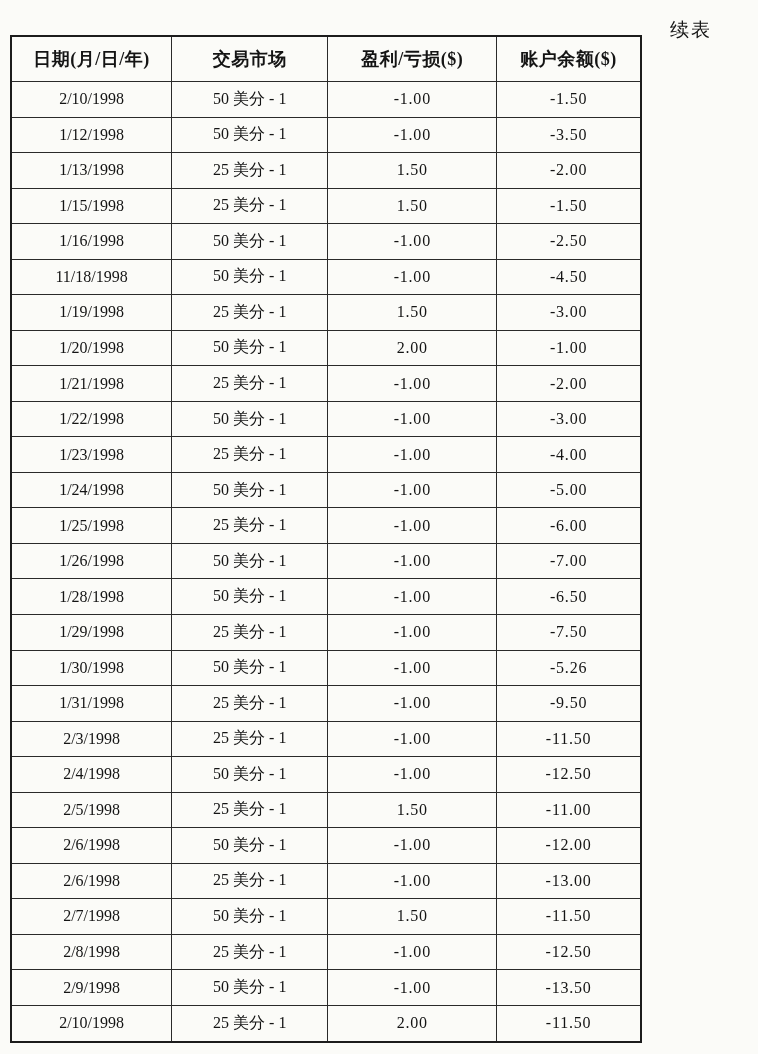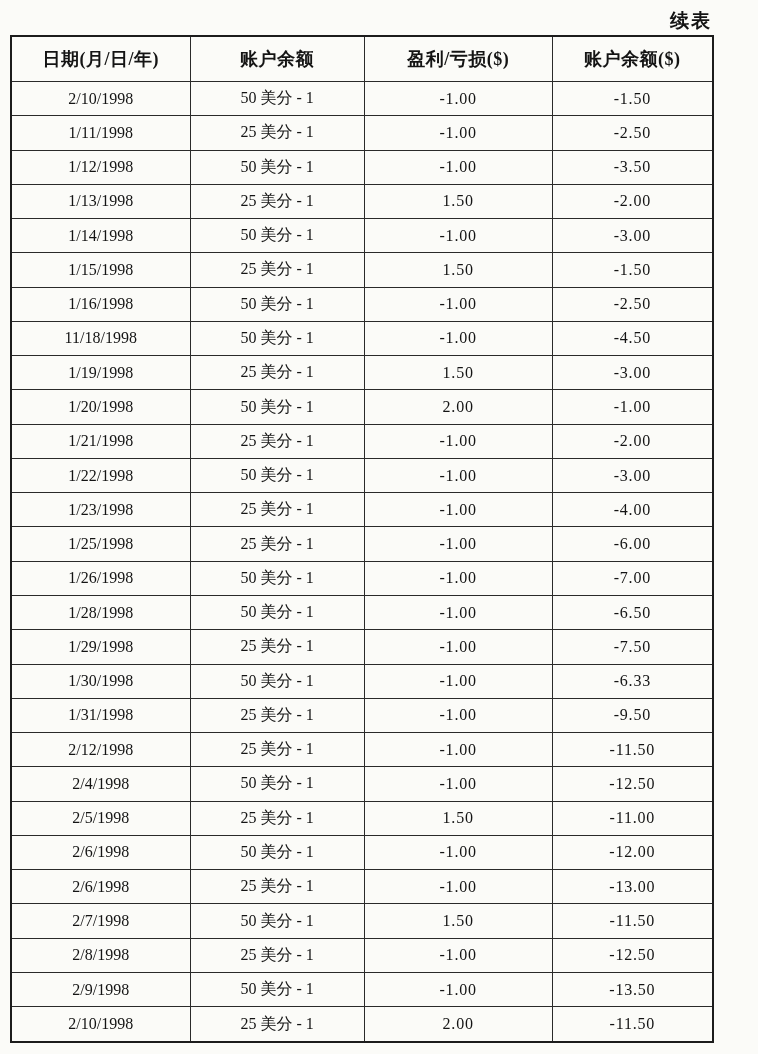--- a/index.html
+++ b/index.html
@@ -10,31 +10,31 @@
     position: relative;
     width: 758px;
     height: 1054px;
     background: #fbfbf8;
     font-family: "Liberation Serif", "DejaVu Serif", serif;
     color: #141414;
     overflow: hidden;
   }
   .continued-label {
     position: absolute;
-    top: 8px;
+    top: 17px;
     right: 46px;
     font-size: 19px;
-    font-weight: 700;
+    font-weight: 400;
     letter-spacing: 2px;
   }
   table.data-table {
     position: absolute;
     top: 35px;
     left: 10px;
-    width: 704px;
+    width: 632px;
     height: 1008px;
     border-collapse: collapse;
     table-layout: fixed;
     border: 2px solid #1c1c1c;
     background: transparent;
   }
   table.data-table th,
   table.data-table td {
     border: 1px solid #2a2a2a;
     padding: 0;
@@ -67,105 +67,99 @@
 <table class="data-table">
   <colgroup>
     <col style="width:25.5%">
     <col style="width:24.8%">
     <col style="width:26.8%">
     <col style="width:22.9%">
   </colgroup>
   <thead>
     <tr>
         <th>日期(月/日/年)</th>
-        <th>账户余额</th>
+        <th>交易市场</th>
         <th>盈利/亏损($)</th>
         <th>账户余额($)</th>
       </tr>
   </thead>
   <tbody>
       <tr>
         <td>2/10/1998</td>
         <td>50 美分 - 1</td>
         <td>-1.00</td>
         <td>-1.50</td>
       </tr>
       <tr>
-        <td>1/11/1998</td>
-        <td>25 美分 - 1</td>
+        <td>1/12/1998</td>
+        <td>50 美分 - 1</td>
+        <td>-1.00</td>
+        <td>-3.50</td>
+      </tr>
+      <tr>
+        <td>1/13/1998</td>
+        <td>25 美分 - 1</td>
+        <td>1.50</td>
+        <td>-2.00</td>
+      </tr>
+      <tr>
+        <td>1/15/1998</td>
+        <td>25 美分 - 1</td>
+        <td>1.50</td>
+        <td>-1.50</td>
+      </tr>
+      <tr>
+        <td>1/16/1998</td>
+        <td>50 美分 - 1</td>
         <td>-1.00</td>
         <td>-2.50</td>
       </tr>
       <tr>
-        <td>1/12/1998</td>
-        <td>50 美分 - 1</td>
-        <td>-1.00</td>
-        <td>-3.50</td>
-      </tr>
-      <tr>
-        <td>1/13/1998</td>
-        <td>25 美分 - 1</td>
-        <td>1.50</td>
+        <td>11/18/1998</td>
+        <td>50 美分 - 1</td>
+        <td>-1.00</td>
+        <td>-4.50</td>
+      </tr>
+      <tr>
+        <td>1/19/1998</td>
+        <td>25 美分 - 1</td>
+        <td>1.50</td>
+        <td>-3.00</td>
+      </tr>
+      <tr>
+        <td>1/20/1998</td>
+        <td>50 美分 - 1</td>
+        <td>2.00</td>
+        <td>-1.00</td>
+      </tr>
+      <tr>
+        <td>1/21/1998</td>
+        <td>25 美分 - 1</td>
+        <td>-1.00</td>
         <td>-2.00</td>
       </tr>
       <tr>
-        <td>1/14/1998</td>
+        <td>1/22/1998</td>
         <td>50 美分 - 1</td>
         <td>-1.00</td>
         <td>-3.00</td>
       </tr>
       <tr>
-        <td>1/15/1998</td>
-        <td>25 美分 - 1</td>
-        <td>1.50</td>
-        <td>-1.50</td>
-      </tr>
-      <tr>
-        <td>1/16/1998</td>
-        <td>50 美分 - 1</td>
-        <td>-1.00</td>
-        <td>-2.50</td>
-      </tr>
-      <tr>
-        <td>11/18/1998</td>
-        <td>50 美分 - 1</td>
-        <td>-1.00</td>
-        <td>-4.50</td>
-      </tr>
-      <tr>
-        <td>1/19/1998</td>
-        <td>25 美分 - 1</td>
-        <td>1.50</td>
-        <td>-3.00</td>
-      </tr>
-      <tr>
-        <td>1/20/1998</td>
-        <td>50 美分 - 1</td>
-        <td>2.00</td>
-        <td>-1.00</td>
-      </tr>
-      <tr>
-        <td>1/21/1998</td>
-        <td>25 美分 - 1</td>
-        <td>-1.00</td>
-        <td>-2.00</td>
-      </tr>
-      <tr>
-        <td>1/22/1998</td>
-        <td>50 美分 - 1</td>
-        <td>-1.00</td>
-        <td>-3.00</td>
-      </tr>
-      <tr>
         <td>1/23/1998</td>
         <td>25 美分 - 1</td>
         <td>-1.00</td>
         <td>-4.00</td>
       </tr>
       <tr>
+        <td>1/24/1998</td>
+        <td>50 美分 - 1</td>
+        <td>-1.00</td>
+        <td>-5.00</td>
+      </tr>
+      <tr>
         <td>1/25/1998</td>
         <td>25 美分 - 1</td>
         <td>-1.00</td>
         <td>-6.00</td>
       </tr>
       <tr>
         <td>1/26/1998</td>
         <td>50 美分 - 1</td>
         <td>-1.00</td>
         <td>-7.00</td>
@@ -179,30 +173,30 @@
       <tr>
         <td>1/29/1998</td>
         <td>25 美分 - 1</td>
         <td>-1.00</td>
         <td>-7.50</td>
       </tr>
       <tr>
         <td>1/30/1998</td>
         <td>50 美分 - 1</td>
         <td>-1.00</td>
-        <td>-6.33</td>
+        <td>-5.26</td>
       </tr>
       <tr>
         <td>1/31/1998</td>
         <td>25 美分 - 1</td>
         <td>-1.00</td>
         <td>-9.50</td>
       </tr>
       <tr>
-        <td>2/12/1998</td>
+        <td>2/3/1998</td>
         <td>25 美分 - 1</td>
         <td>-1.00</td>
         <td>-11.50</td>
       </tr>
       <tr>
         <td>2/4/1998</td>
         <td>50 美分 - 1</td>
         <td>-1.00</td>
         <td>-12.50</td>
       </tr>

